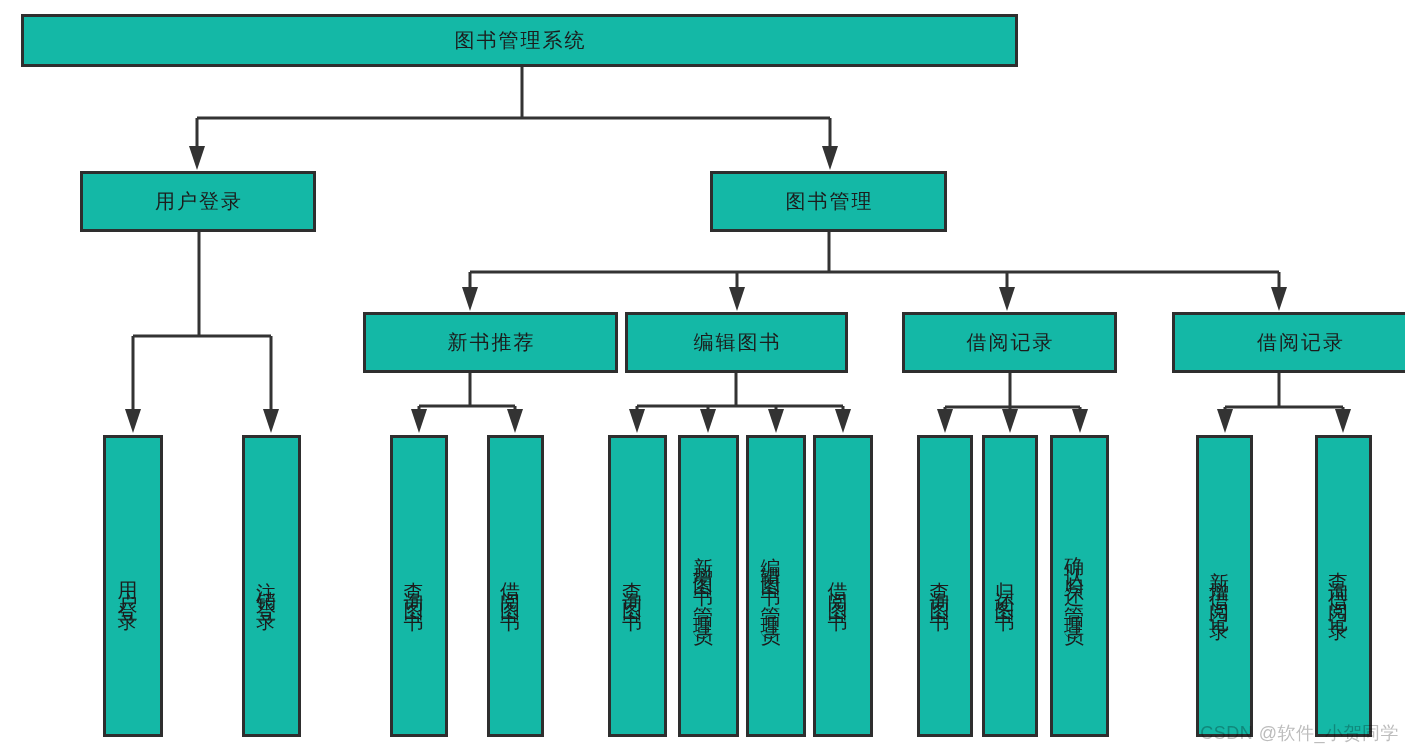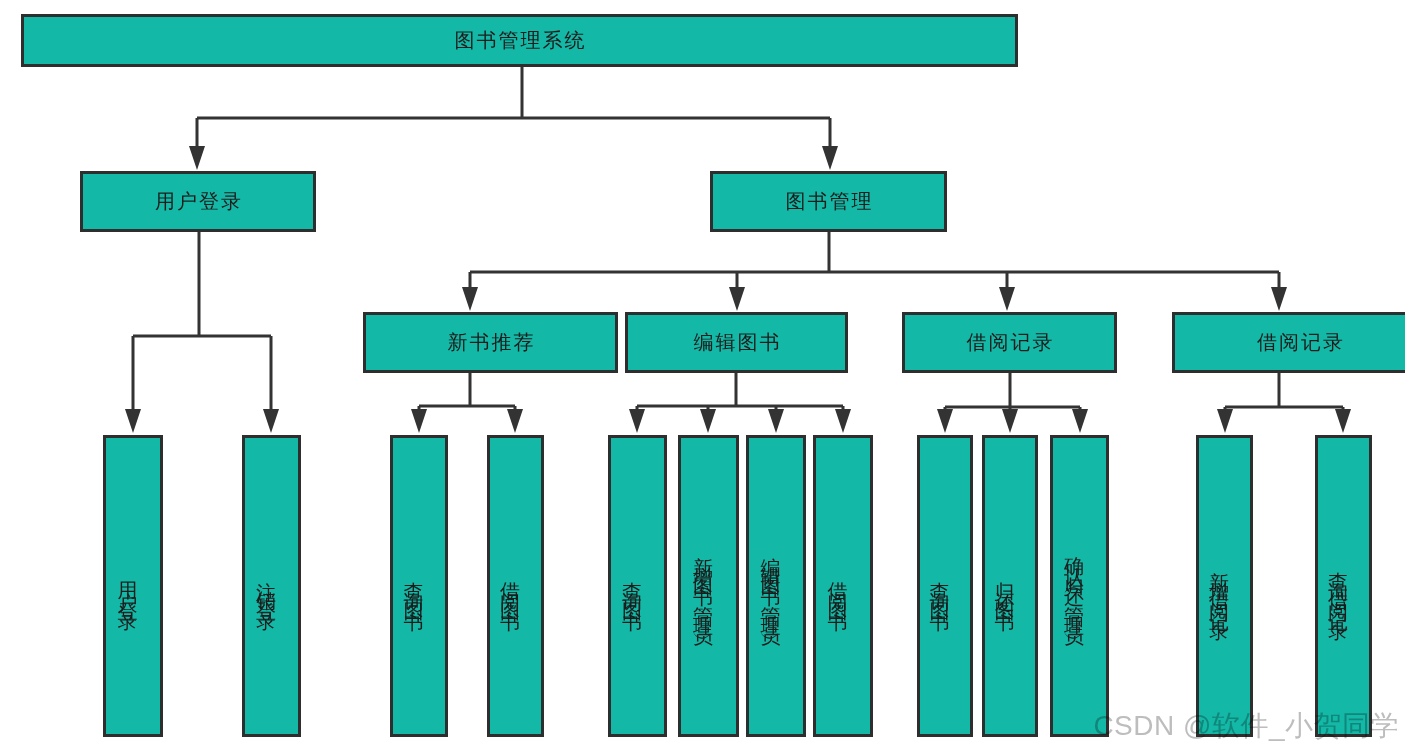--- a/index.html
+++ b/index.html
@@ -64,21 +64,21 @@
   #l-query-c   { left: 917px;  width: 56px; }
   #l-return-c  { left: 982px;  width: 56px; }
   #l-confirm-c { left: 1050px; width: 59px; }
   #l-addrec    { left: 1196px; width: 57px; }
   #l-queryrec  { left: 1315px; width: 57px; }
   
   #watermark {
     position: absolute;
     right: 6px;
     bottom: 2px;
-    font-size: 28px;
+    font-size: 18px;
     letter-spacing: 0.5px;
     color: #bdbdbd;
     z-index: 3;
     mix-blend-mode: multiply;
     white-space: nowrap;
   }
   .stroke { stroke: #333333; stroke-width: 3; fill: none; }
   .head { fill: #333333; stroke: none; }
 </style>
 </head>

